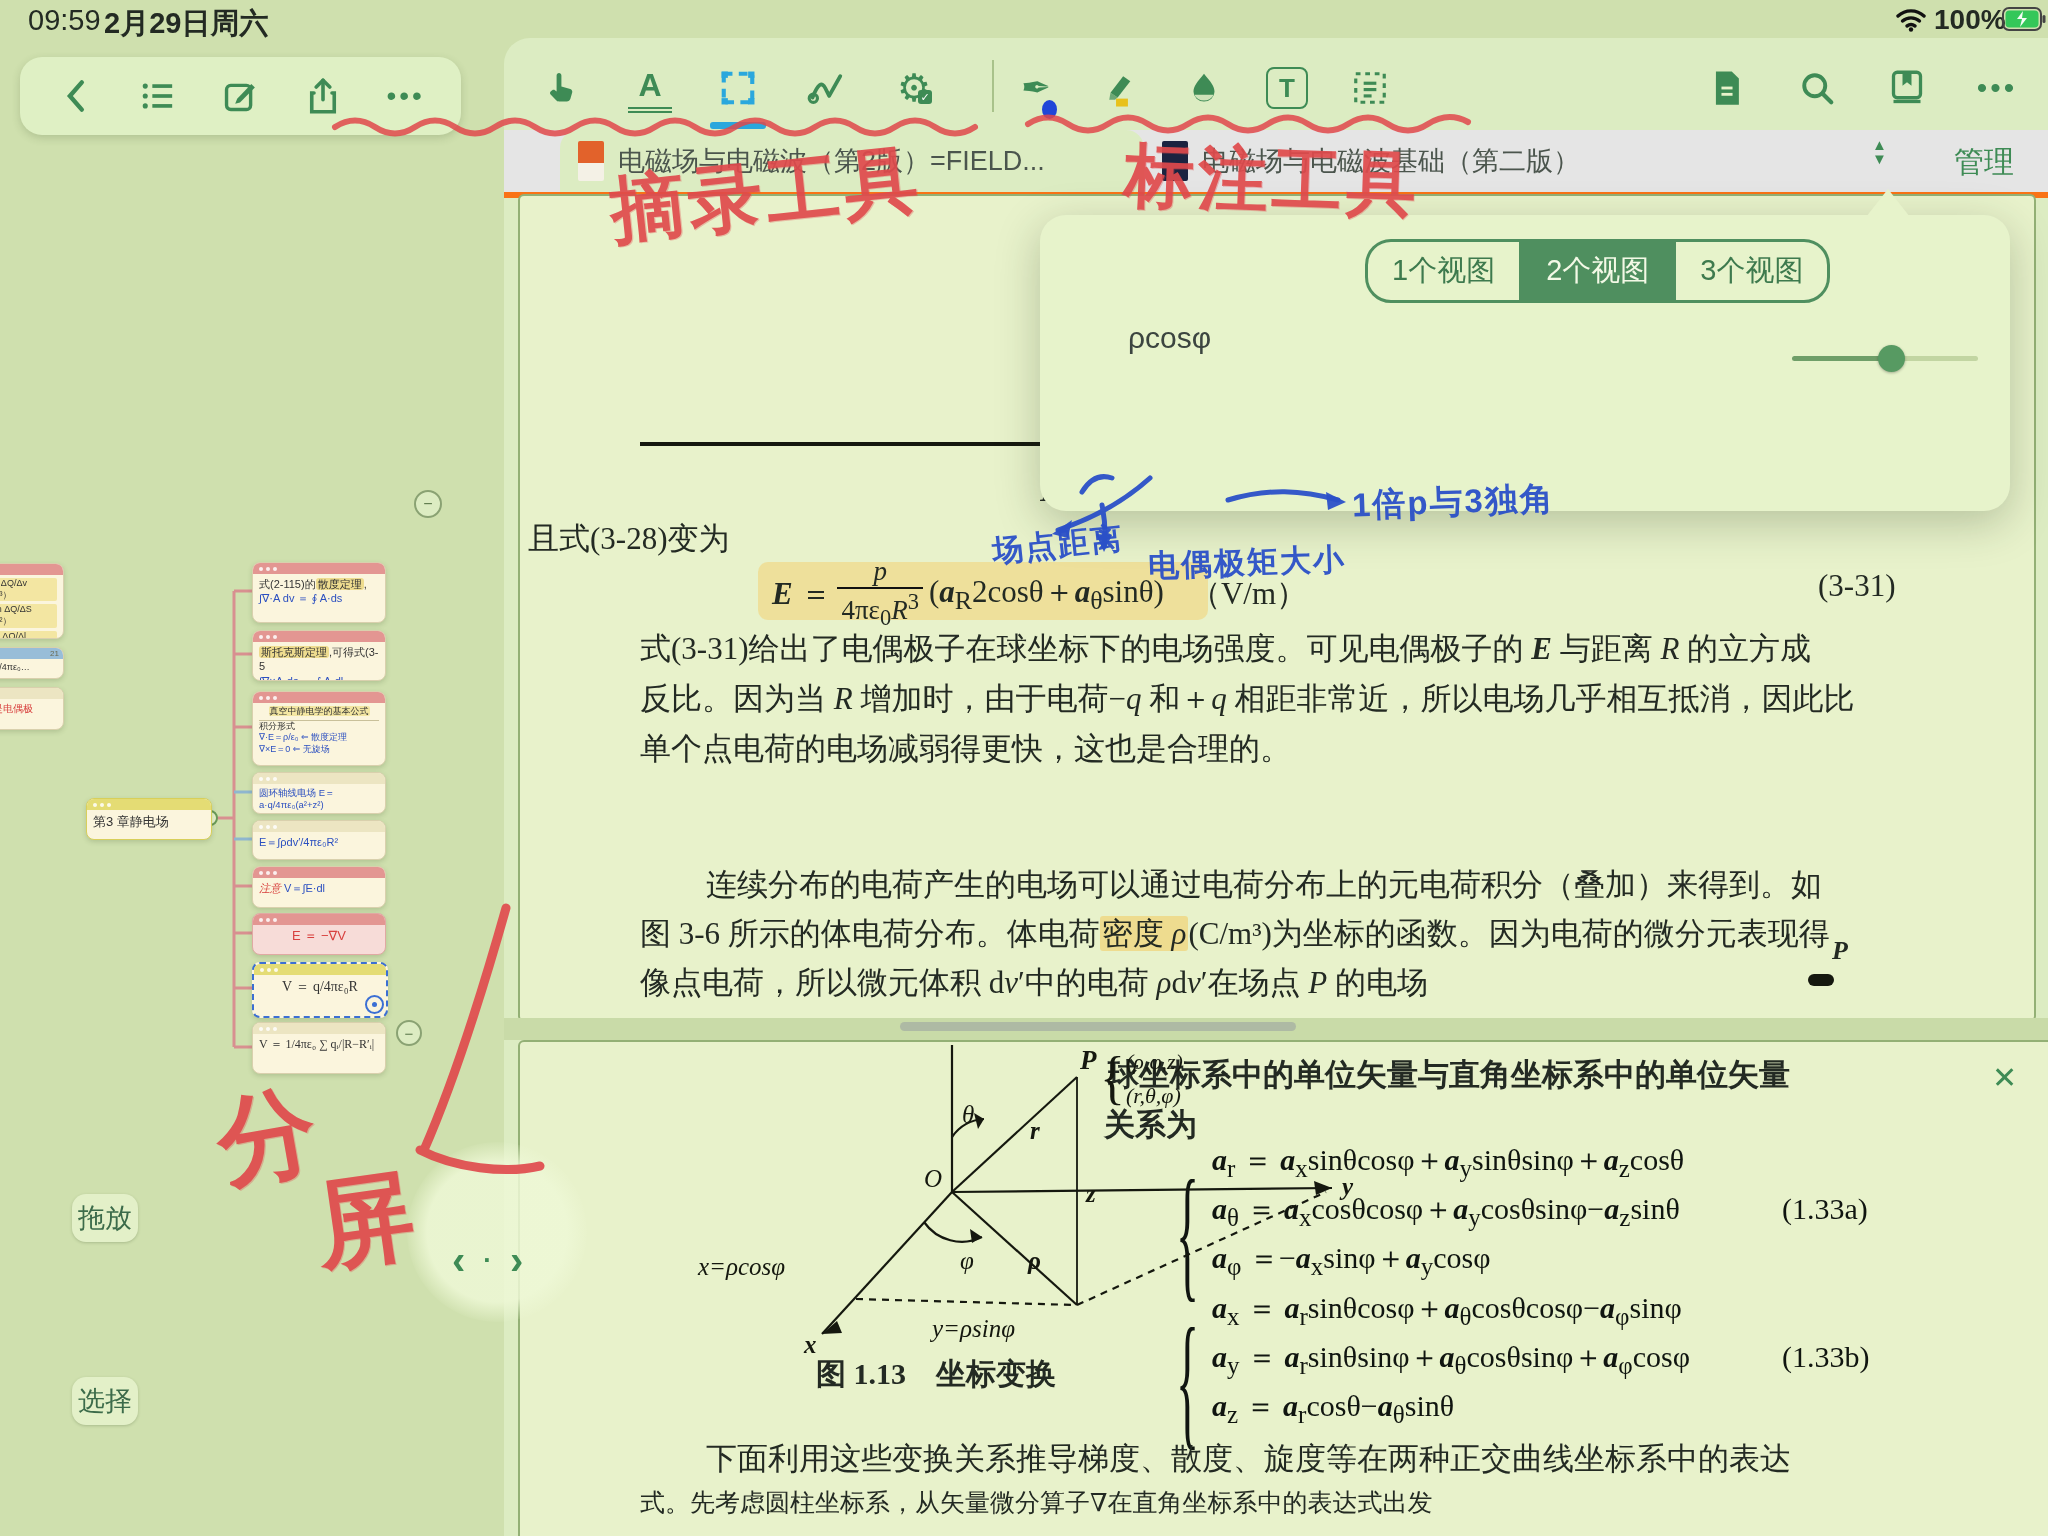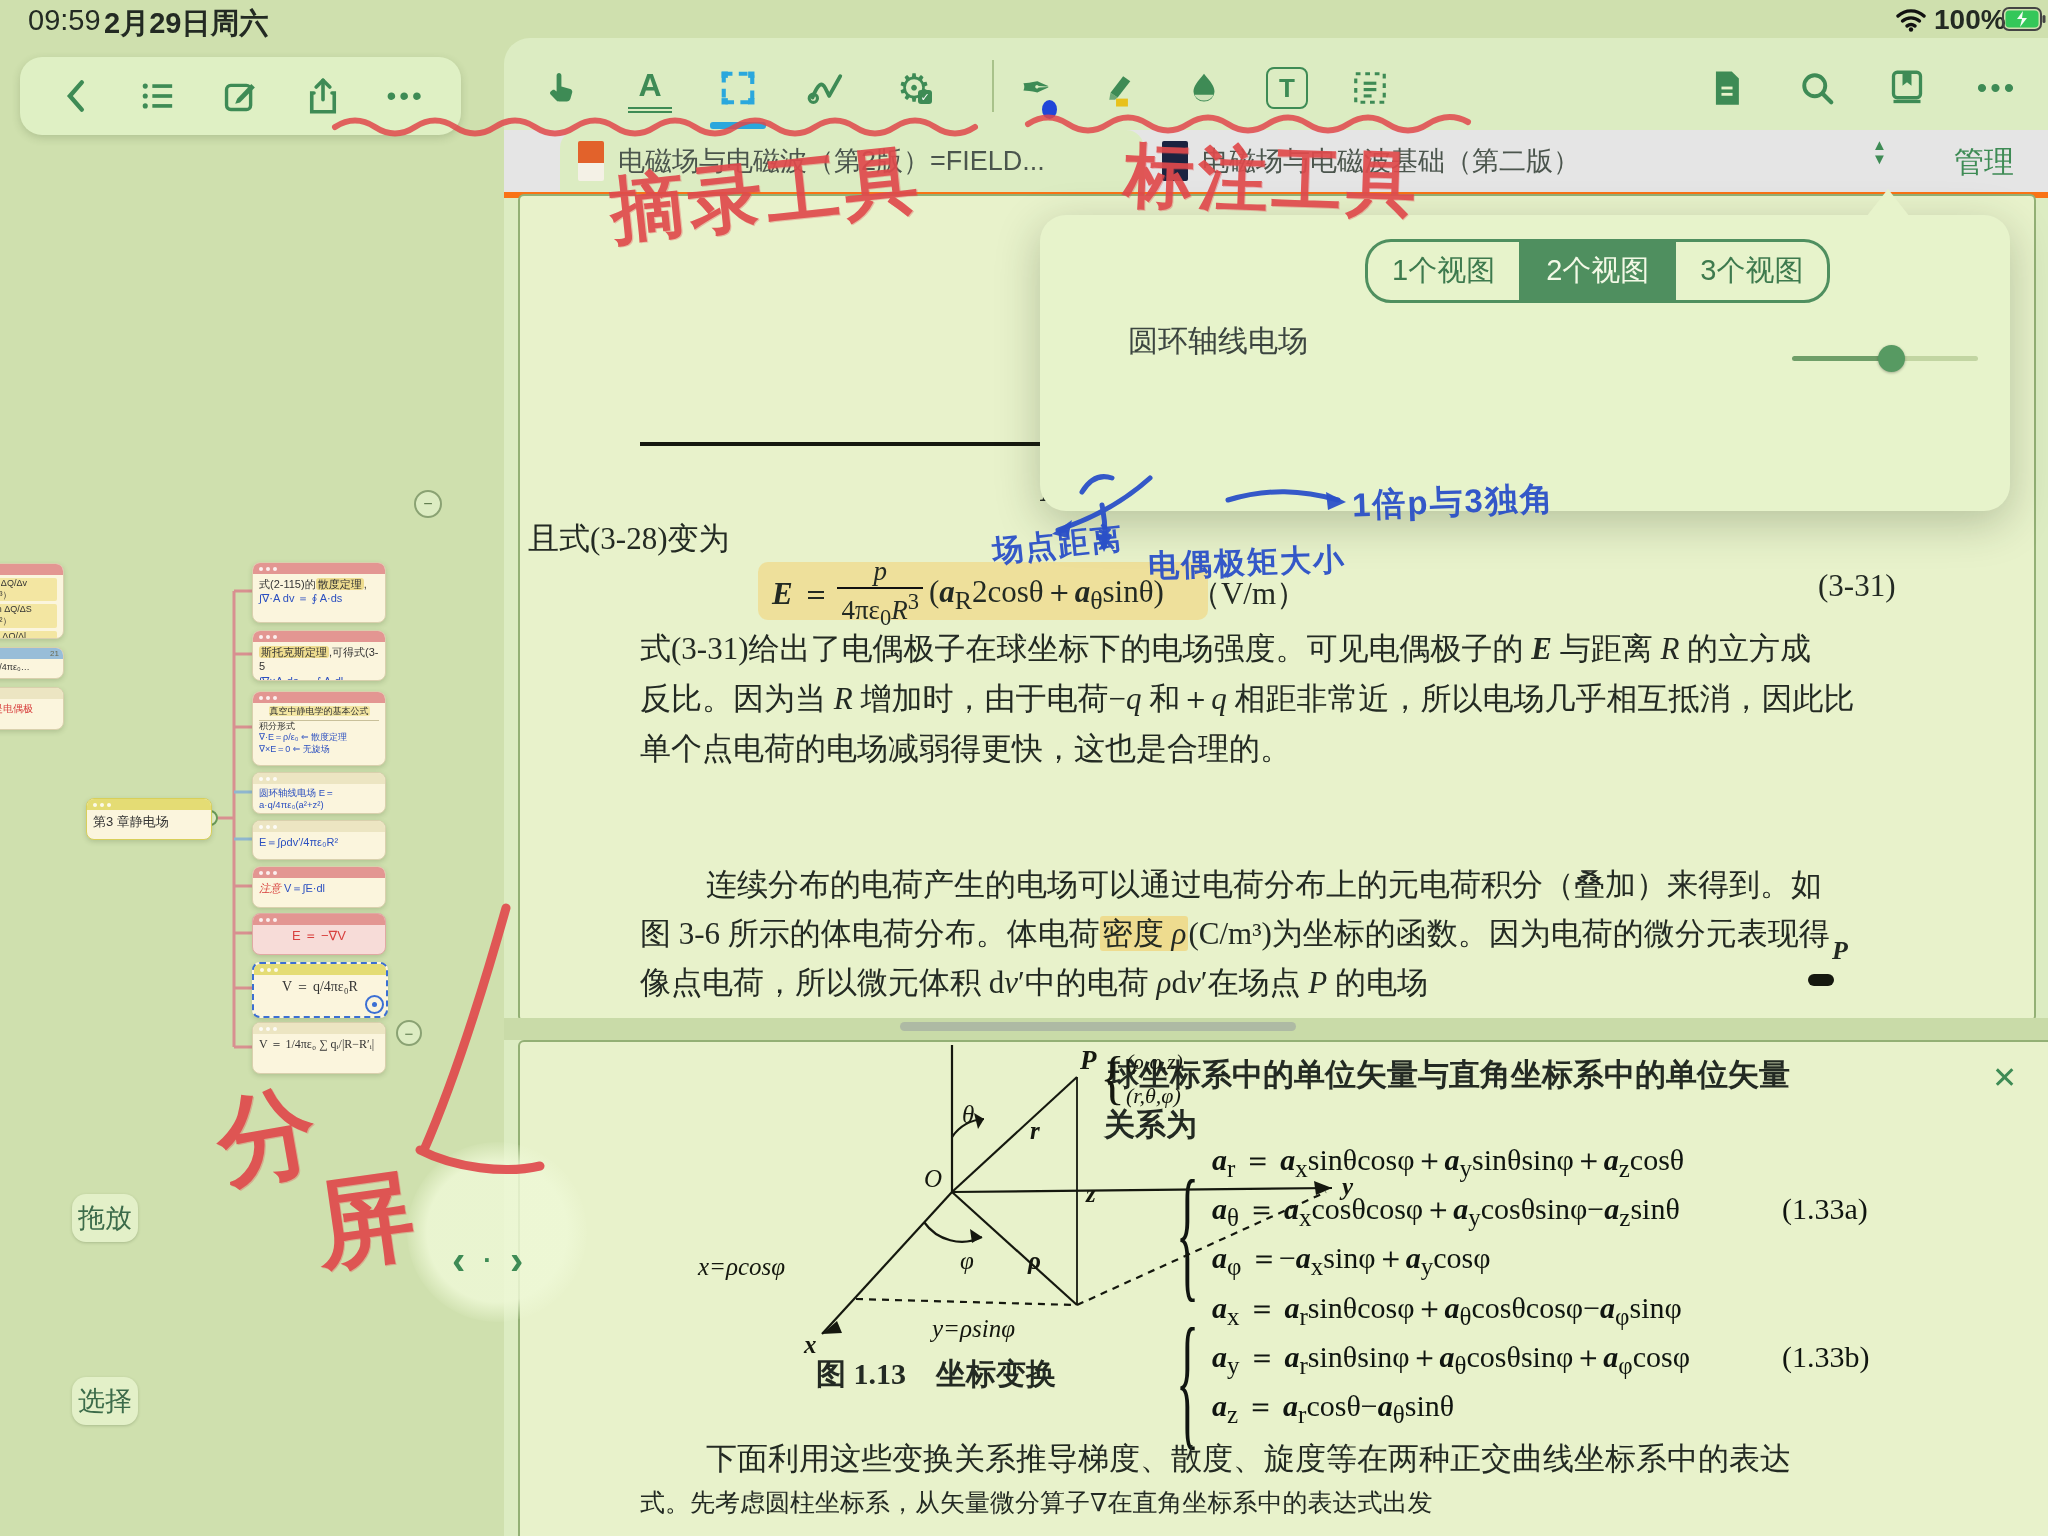--- a/index.html
+++ b/index.html
@@ -475,21 +475,21 @@
 
   <div id="popup-caret"></div>
   <div id="popup">
     <div class="abs" style="left:325px;top:24px">
       <div class="seg">
         <div>1个视图</div>
         <div class="on">2个视图</div>
         <div>3个视图</div>
       </div>
     </div>
-    <div class="abs" style="left:88px;top:106px;font-size:30px;color:#3c4540">圆环轴线电场</div>
+    <div class="abs" style="left:88px;top:106px;font-size:30px;color:#3c4540">ρcosφ</div>
     <div class="abs" style="left:752px;top:130px;width:186px;height:26px">
       <div class="abs" style="left:0;top:11px;width:100px;height:5px;background:#6f9e68;border-radius:3px"></div>
       <div class="abs" style="left:100px;top:11px;width:86px;height:5px;background:#c2d5a2;border-radius:3px"></div>
       <div class="abs" style="left:86px;top:0;width:27px;height:27px;background:#579a62;border-radius:50%;box-shadow:0 1px 3px rgba(0,0,0,.3)"></div>
     </div>
 
   </div>
 
   <svg class="abs" style="left:0;top:0;z-index:50;pointer-events:none" width="2048" height="1536" viewBox="0 0 2048 1536">
     <g stroke="#e0484b" stroke-width="6" fill="none" stroke-linecap="round" opacity=".85">

